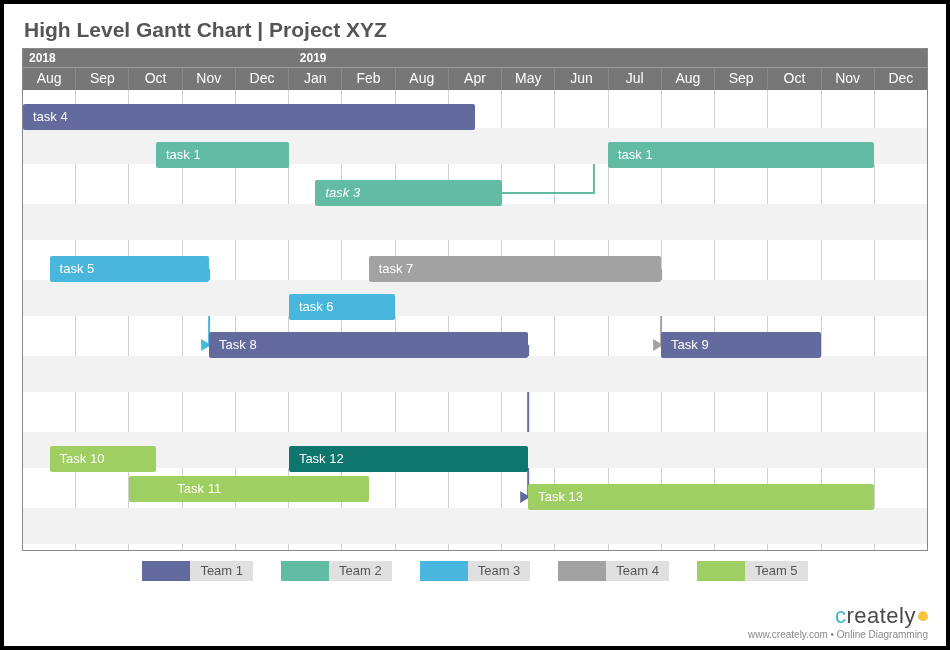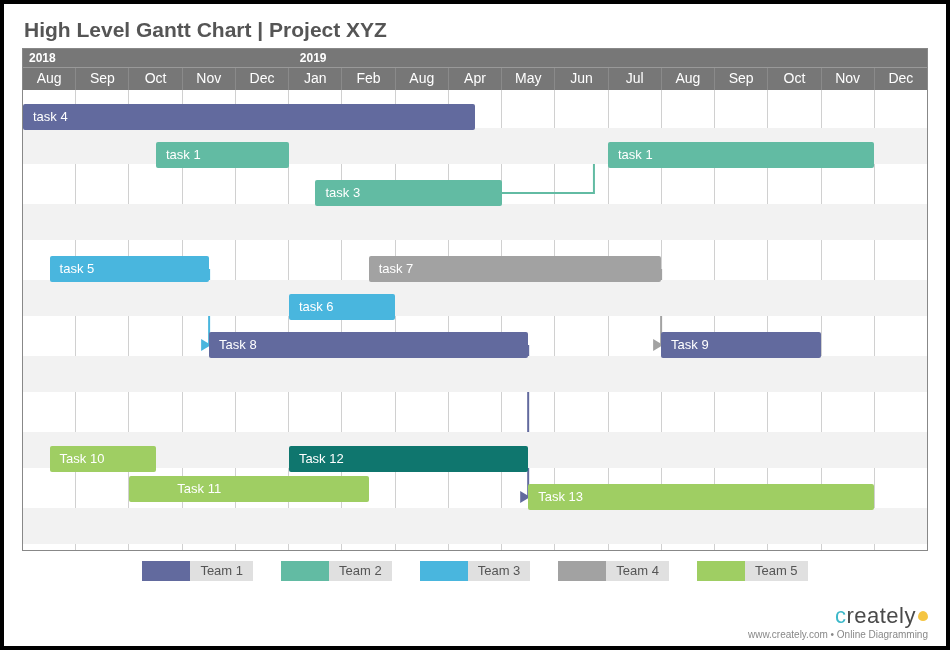--- a/index.html
+++ b/index.html
@@ -218,21 +218,21 @@
         <div class="row-bg alt" style="top: 190px;"></div>
         <div class="row-bg" style="top: 228px;"></div>
         <div class="row-bg alt" style="top: 266px;"></div>
         <div class="row-bg" style="top: 304px;"></div>
         <div class="row-bg alt" style="top: 342px;"></div>
         <div class="row-bg" style="top: 380px;"></div>
         <div class="row-bg alt" style="top: 418px;"></div>
         <div class="bar" style="background: rgb(98, 106, 158); left: 0%; width: 50%; top: 14px;">task 4</div>
         <div class="bar" style="background: rgb(98, 187, 163); left: 14.7059%; width: 14.7059%; top: 52px;">task 1</div>
         <div class="bar" style="background: rgb(98, 187, 163); left: 64.7059%; width: 29.4118%; top: 52px;">task 1</div>
-        <div class="bar" style="background: rgb(98, 187, 163); left: 32.3529%; width: 20.5882%; top: 90px;">task 3</div>
+        <div class="bar" style="background: rgb(98, 187, 163); left: 32.3529%; width: 20.5882%; top: 90px; font-style: italic;">task 3</div>
         <div class="bar" style="background: rgb(73, 182, 222); left: 2.94118%; width: 17.6471%; top: 166px;">task 5</div>
         <div class="bar" style="background: rgb(162, 162, 162); left: 38.2353%; width: 32.3529%; top: 166px;">task 7</div>
         <div class="bar" style="background: rgb(73, 182, 222); left: 29.4118%; width: 11.7647%; top: 204px;">task 6</div>
         <div class="bar" style="background: rgb(98, 106, 158); left: 20.5882%; width: 35.2941%; top: 242px;">Task 8</div>
         <div class="bar" style="background: rgb(98, 106, 158); left: 70.5882%; width: 17.6471%; top: 242px;">Task 9</div>
         <div class="bar" style="background: rgb(159, 206, 99); left: 2.94118%; width: 11.7647%; top: 356px;">Task 10</div>
         <div class="bar" style="background: #0f766e; left: 29.4118%; width: 26.4706%; top: 356px;">Task 12</div>
         <div class="bar" style="background: rgb(159, 206, 99); left: 11.7647%; width: 26.4706%; top: 386px; padding-left: 48px;">Task 11</div>
         <div class="bar" style="background: rgb(159, 206, 99); left: 55.8824%; width: 38.2353%; top: 394px;">Task 13</div>
       </div>

